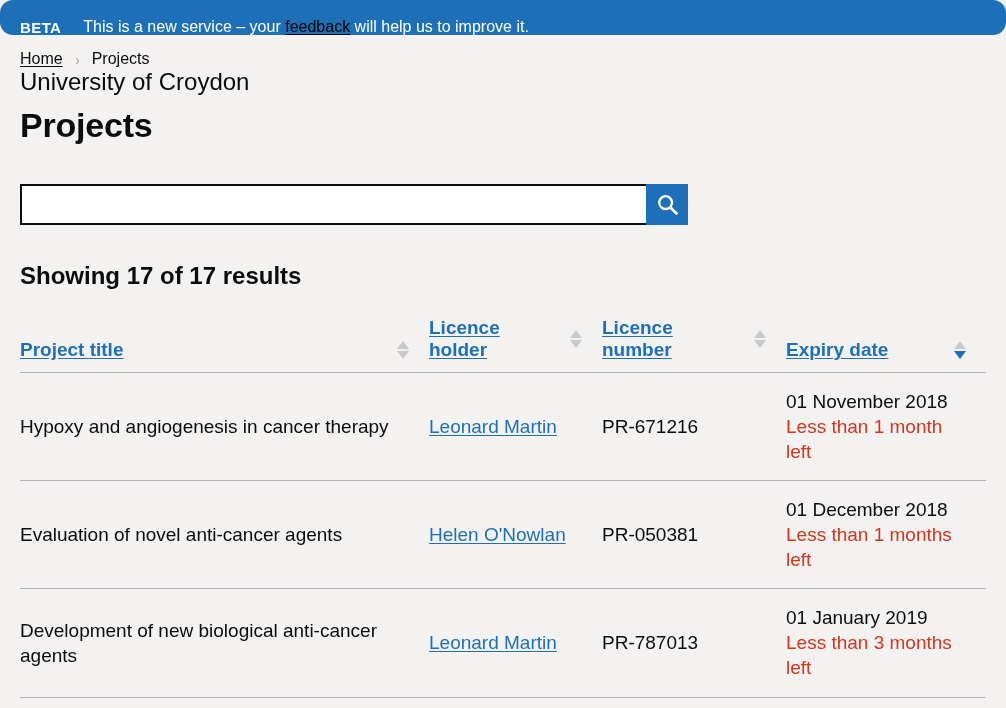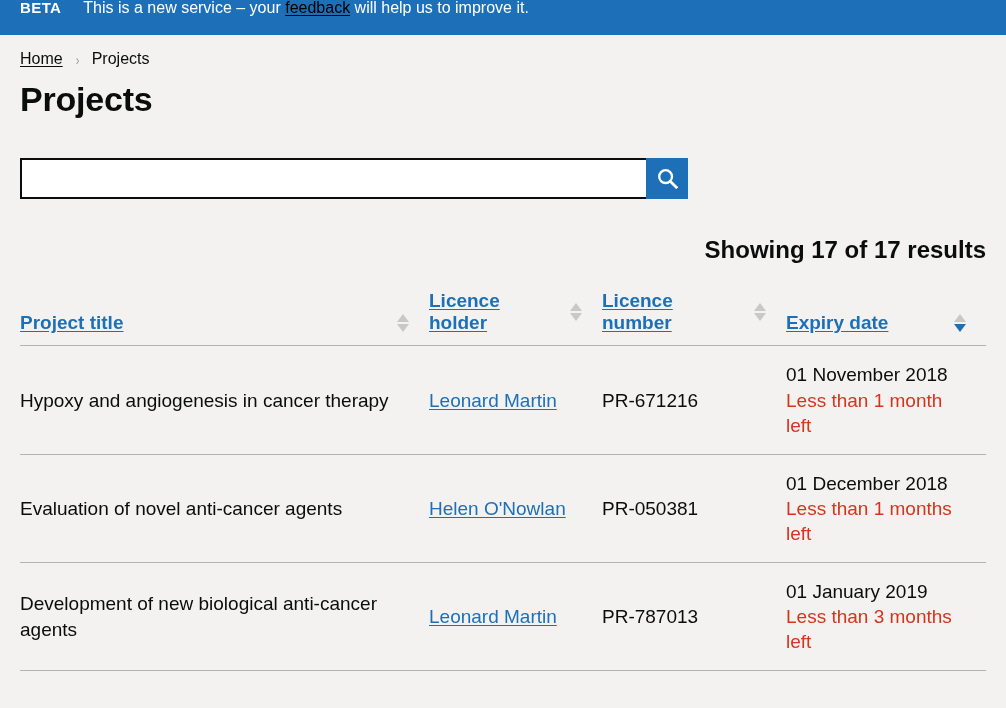--- a/index.html
+++ b/index.html
@@ -17,24 +17,25 @@
     color: #0b0c0c;
     -webkit-font-smoothing: antialiased;
   }
 
   
   .phase-banner {
     background: #1d70b8;
     color: #ffffff;
     height: 35px;
     display: flex;
-    align-items: flex-start;
+    align-items: flex-end;
     padding: 0 20px;
     font-size: 16px;
     line-height: 1;
+    border-radius: 13px;
   }
   .phase-tag {
     font-weight: 700;
     letter-spacing: 0.4px;
     margin-right: 22px;
     font-size: 15px;
   }
   .phase-text { font-size: 16px; }
   .phase-text a {
     color: #000000;
@@ -125,21 +126,20 @@
   }
   .search-button svg { display: block; }
 
   
   .results-heading {
     font-size: 24px;
     font-weight: 700;
     color: #0b0c0c;
     margin: 38px 0 0 0;
     line-height: 1.1;
-    text-align: right;
   }
 
   
   table.projects {
     width: 966px;
     border-collapse: collapse;
     margin-top: 27px;
     font-size: 19px;
   }
   table.projects th {
@@ -213,20 +213,21 @@
 </div>
 
 <nav class="breadcrumbs">
   <a href="#">Home</a>
   <span class="crumb-sep">›</span>
   <span class="crumb-current">Projects</span>
 </nav>
 
 <main class="main">
 
+  <span class="caption">University of Croydon</span>
   <h1 class="page-title">Projects</h1>
 
   
   <div class="search-block">
     <div class="search-row">
       <input class="search-input" type="text" placeholder="" style="">
       <button class="search-button">
         <span>
           <svg width="21" height="21" viewBox="0 0 20 20" aria-hidden="true">
             <circle cx="8.2" cy="8.2" r="6.1" fill="none" stroke="#ffffff" stroke-width="2.2"></circle>

